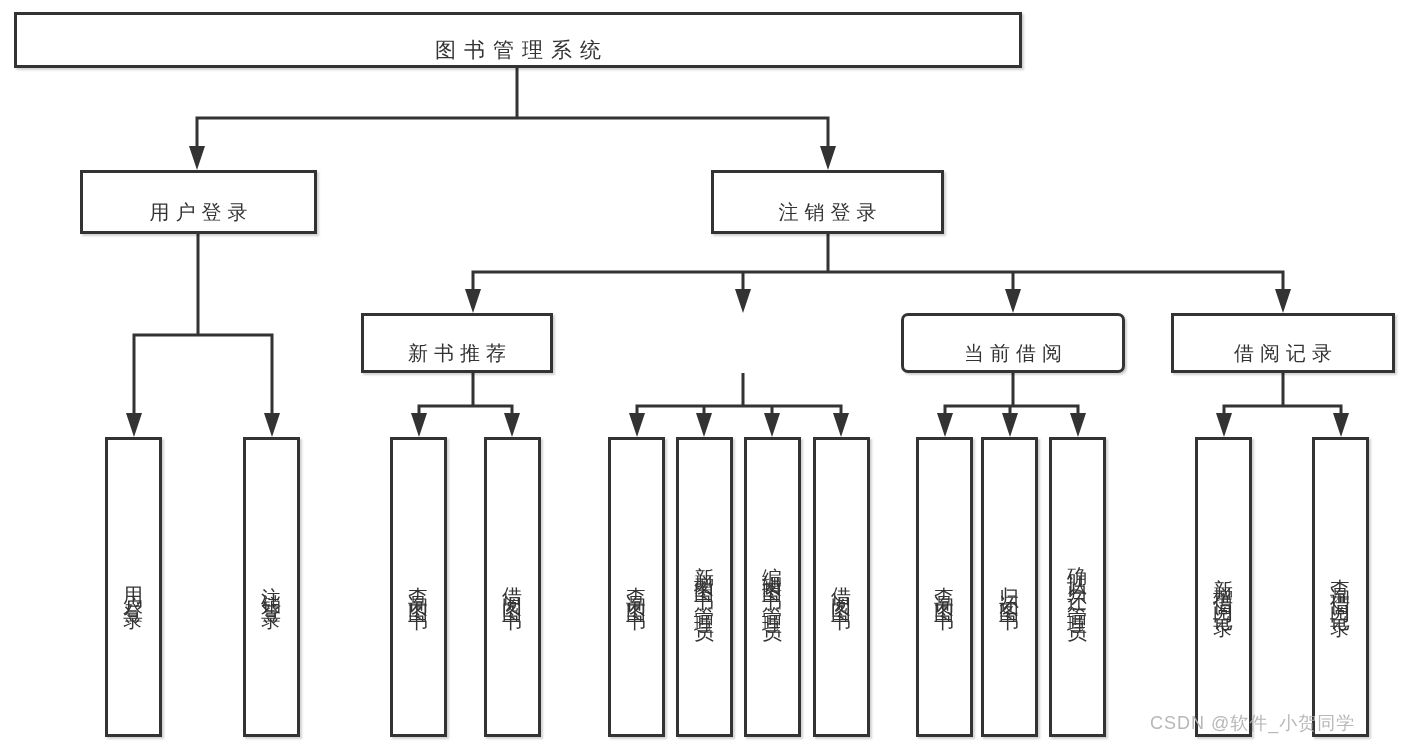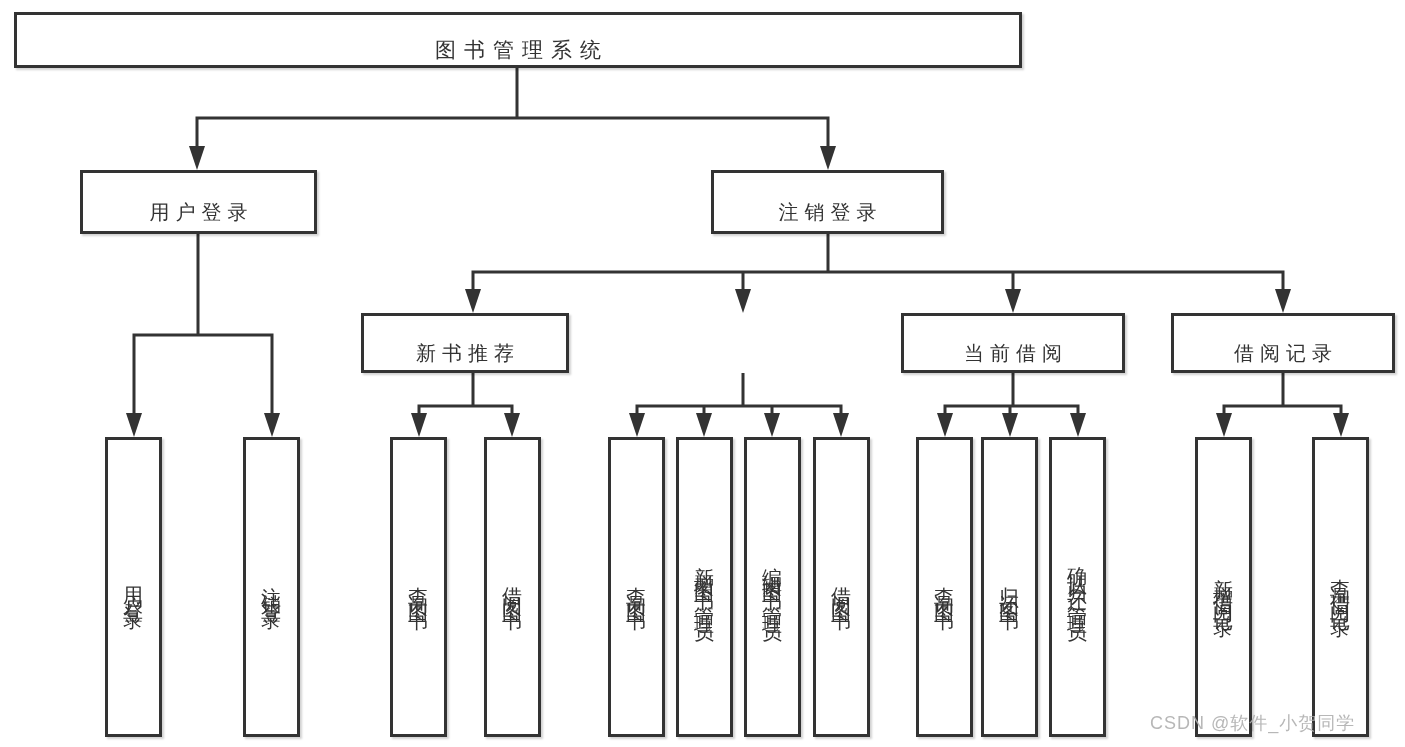--- a/index.html
+++ b/index.html
@@ -103,24 +103,24 @@
     <span class="hlabel root-label">图书管理系统</span>
   </div>
 
   <div class="box" style="left:80px;top:170px;width:237px;height:64px;">
     <span class="hlabel">用户登录</span>
   </div>
   <div class="box" style="left:711px;top:170px;width:233px;height:64px;">
     <span class="hlabel">注销登录</span>
   </div>
 
-  <div class="box" style="left:361px;top:313px;width:208px;height:60px;">
+  <div class="box" style="left:361px;top:313px;width:192px;height:60px;">
     <span class="hlabel">新书推荐</span>
   </div>
-  <div class="box" style="left:901px;top:313px;width:224px;height:60px;">
+  <div class="box" style="left:901px;top:313px;width:224px;height:60px;border-radius:7px;">
     <span class="hlabel">当前借阅</span>
   </div>
   <div class="box" style="left:1171px;top:313px;width:224px;height:60px;">
     <span class="hlabel">借阅记录</span>
   </div>
 
   <div class="box vbox" style="left:105px;">
     <span class="vlabel">用户登录</span>
   </div>
   <div class="box vbox" style="left:243px;">

